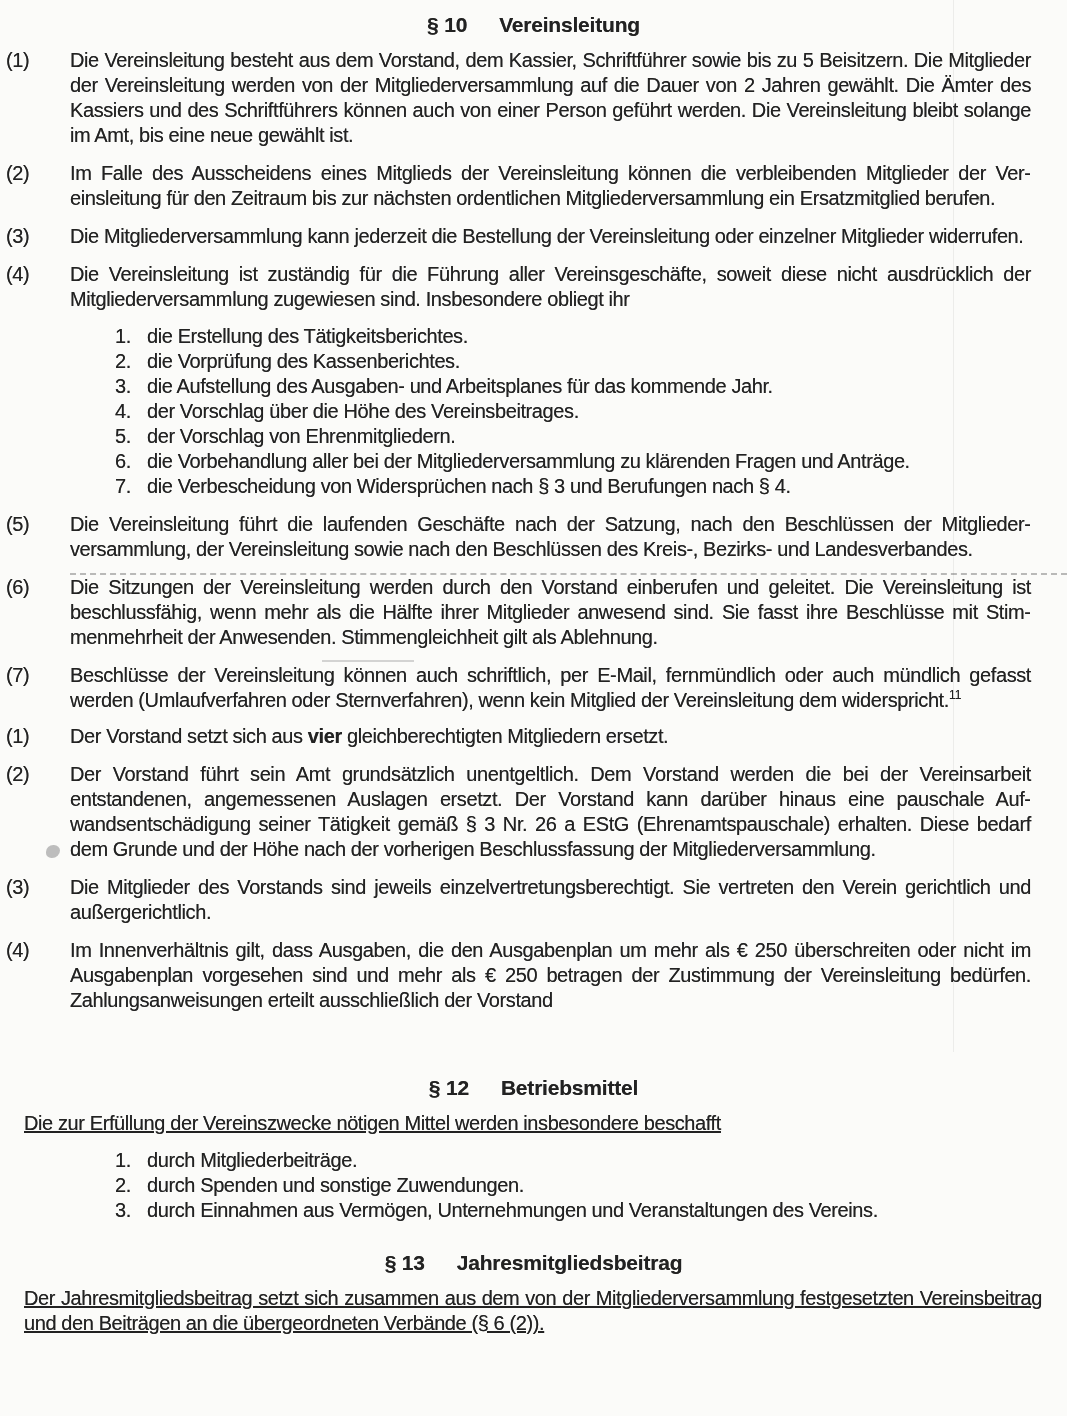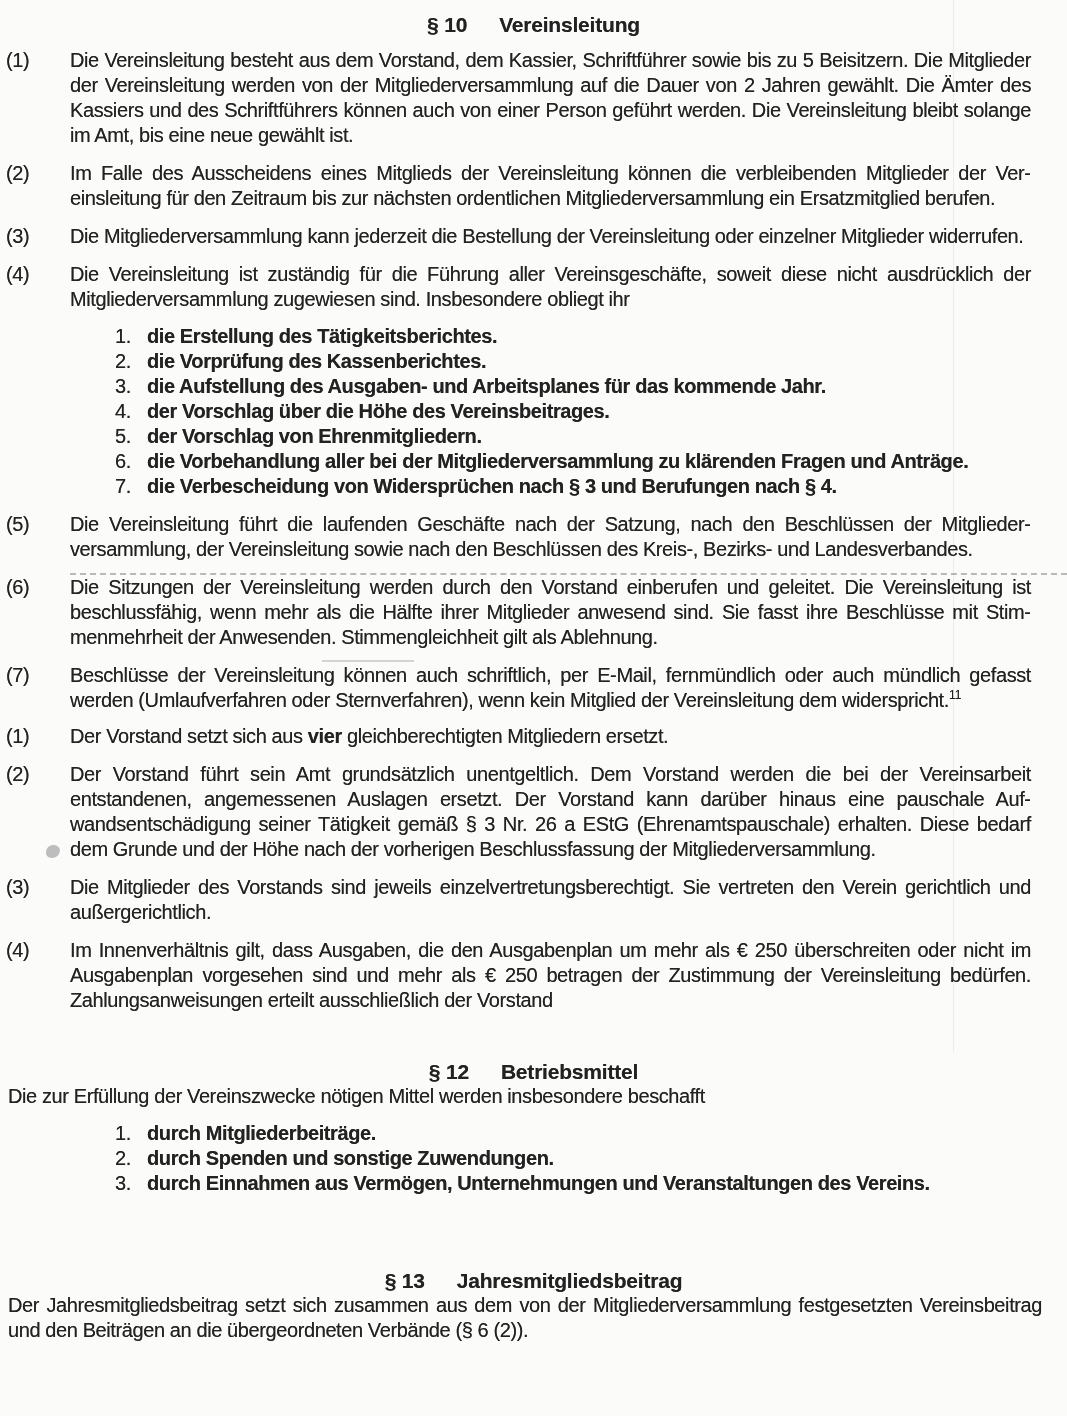--- a/index.html
+++ b/index.html
@@ -21,46 +21,48 @@
   }
   .heading {
     margin: 38px 0 0;
     text-align: center;
     font-size: 21px;
     font-weight: bold;
     line-height: 25px;
     letter-spacing: -0.2px;
   }
   .heading.first { margin-top: 0; }
-  .heading.h12 { margin-top: 46px; }
-  .heading.h13 { margin-top: 72px; }
+  .heading.h12 { margin-top: 62px; }
+  .heading.h13 { margin-top: 27px; }
   .hnum { margin-right: 32px; }
   .para { display: flex; margin-top: 13px; }
   .para.after-heading { margin-top: 11px; }
   .pnum {
     flex: 0 0 70px;
     box-sizing: border-box;
     padding-left: 6px;
     line-height: 25px;
   }
   .ptext {
     flex: 1;
     text-align: justify;
     padding-right: 36px;
     line-height: 25px;
     position: relative;
   }
   .sublist { margin: 12px 0 0 115px; padding-right: 25px; }
   .li { display: flex; line-height: 25px; }
   .lim { flex: 0 0 32px; }
-  .lit { flex: 1; font-weight: bold; }
+  .lit { flex: 1; }
   .fullpara {
-    padding: 0 25px 0 8px;
+    margin-top: 11px;
+    padding: 0 25px 0 24px;
     text-align: justify;
     line-height: 25px;
+    text-decoration: underline;
   }
   sup.fn { font-size: 12px; vertical-align: super; line-height: 0; letter-spacing: 0; }
   b { font-weight: bold; }
 
   
   .scanline {
     position: absolute; left: 953px; top: 0;
     width: 1px; height: 100%;
     background: rgba(90,90,90,0.09);
   }

